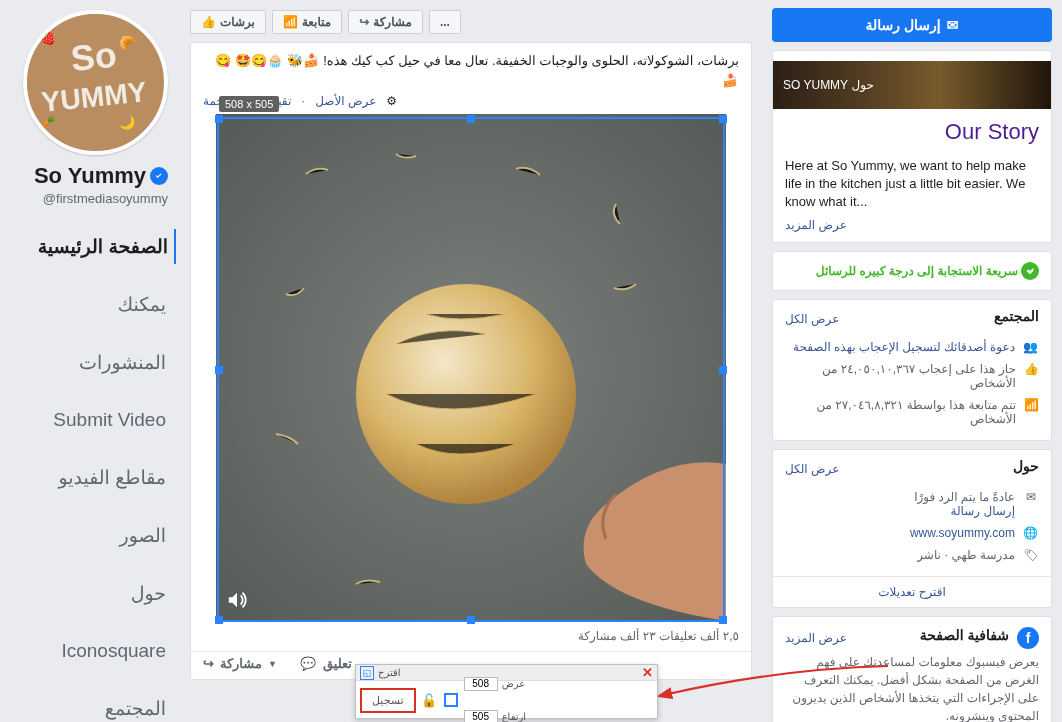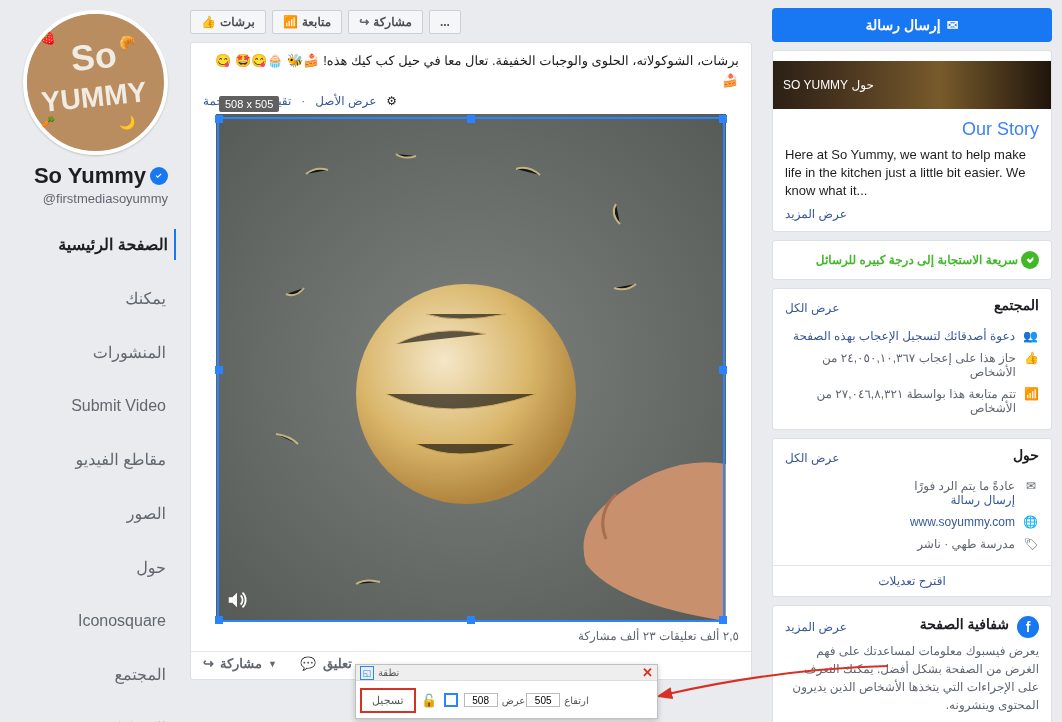--- a/index.html
+++ b/index.html
@@ -9,21 +9,21 @@
 
 .rightcol { width: 180px; padding: 10px 12px 0 12px; background: #e9ebee; }
 .profile-pic { width: 145px; height: 145px; border-radius: 50%; background: #b98d5f; border: 4px solid #fff; box-shadow: 0 1px 2px rgba(0,0,0,.2); display: flex; align-items: center; justify-content: center; margin-bottom: 8px; overflow: hidden; }
 .profile-pic svg { width: 100%; height: 100%; }
 .page-name-row { display: flex; align-items: center; gap: 4px; margin-bottom: 2px; }
 .verified { display: inline-flex; width: 18px; height: 18px; border-radius: 50%; background: #1877f2; align-items: center; justify-content: center; }
 .verified svg { width: 10px; height: 10px; fill: #fff; }
 .page-name { font-size: 22px; font-weight: 700; color: #1c1e21; }
 .page-user { color: #616770; font-size: 13px; margin-bottom: 10px; }
 .nav-list { list-style: none; }
-.nav-list li { padding: 6px 0; color: #616770; font-size: 16px; cursor: pointer; border-right: 2px solid transparent; margin-top: 23px; }
+.nav-list li { padding: 6px 0; color: #616770; font-size: 19px; cursor: pointer; border-right: 2px solid transparent; margin-top: 23px; }
 .nav-list li.active { color: #1c1e21; font-weight: 600; border-right: 2px solid #1877f2; padding-right: 6px; margin-right: -8px; }
 .create-page-btn { margin-top: 14px; background: #42b72a; color: #fff; border: none; padding: 6px 12px; border-radius: 2px; font-weight: 600; font-size: 12px; cursor: pointer; text-align: right; }
 
 
 .maincol { flex: 1; padding: 10px 10px 0 10px; }
 .post-card { background: #fff; border: 1px solid #dddfe2; border-radius: 3px; padding: 0; }
 .action-bar { display: flex; gap: 6px; padding: 0 0 8px 0; direction: ltr; margin-right: 6px;}
 .action-btn { background: #f5f6f7; border: 1px solid #ccd0d5; border-radius: 2px; padding: 4px 10px; font-size: 12px; font-weight: 600; color: #4b4f56; cursor: pointer; display: inline-flex; align-items: center; gap: 4px; }
 .action-btn .ico { font-size: 12px; color: #616770; }
 .post-text { padding: 8px 12px 2px 12px; color: #1c1e21; line-height: 1.5; direction: rtl; }
@@ -50,21 +50,21 @@
 .react-btn .caret { font-size: 9px; }
 
 
 .leftcol { width: 300px; padding: 8px 10px 0 10px; background: #e9ebee; display: flex; flex-direction: column; gap: 8px; }
 .msg-btn { width: 100%; background: #1877f2; color: #fff; border: none; padding: 9px 0; font-weight: 700; font-size: 14px; border-radius: 4px; cursor: pointer; display: flex; align-items: center; justify-content: center; gap: 6px; }
 .card { background: #fff; border: 1px solid #dddfe2; border-radius: 3px; }
 .card .card-body { padding: 10px 12px; }
 .card h3 { font-size: 14px; font-weight: 700; margin-bottom: 6px; color: #1c1e21; direction: rtl; }
 .cover-strip { height: 48px; background: linear-gradient(90deg, #3b2a1d 0%, #6b4e2d 30%, #a07a3a 60%, #2b1c10 100%); position: relative; margin-top: 10px; }
 .cover-strip .overlay { position: absolute; inset: 0; background: rgba(0,0,0,.25); display: flex; align-items: center; justify-content: flex-end; padding: 0 10px; color: #fff; font-size: 12px; }
-.our-story-title { font-size: 18px; color: #3b82f6; margin-bottom: 6px; direction: ltr; text-align: right; }
+.our-story-title { font-size: 22px; color: #4c1d95; margin-bottom: 12px; direction: ltr; text-align: right; }
 .card-body p { color: #1c1e21; font-size: 13px; line-height: 1.4; direction: ltr; }
 .card .more-link { display: block; color: #385898; font-size: 12px; margin-top: 6px; text-align: left; cursor: pointer; }
 .response-row { display: flex; align-items: center; gap: 3px; padding: 10px 12px; }
 .green-dot { width: 18px; height: 18px; border-radius: 50%; background: #42b72a; display: inline-flex; align-items: center; justify-content: center; }
 .green-dot svg { width: 10px; height: 10px; fill: #fff; }
 .response-text { font-size: 12px; color: #616770; }
 .response-text b { color: #42b72a; }
 .section-head { display: flex; justify-content: space-between; align-items: center; padding: 8px 12px 0 12px; }
 .section-head h3 { font-size: 14px; font-weight: 700; }
 .see-all { color: #385898; font-size: 12px; cursor: pointer; }
@@ -76,21 +76,21 @@
 .trans-head { display: flex; gap: 8px; align-items: center; padding: 10px 12px 4px 12px; }
 .trans-head .fb-circle { width: 22px; height: 22px; border-radius: 50%; background: #1877f2; display: inline-flex; align-items: center; justify-content: center; color: #fff; font-weight: 700; font-size: 14px; }
 .trans-body { padding: 0 12px 10px 12px; font-size: 12px; color: #616770; line-height: 1.5; }
 
 
 .capture-popup { position: absolute; left: 355px; top: 664px; width: 303px; height: 55px; background: #fff; border: 1px solid #c0c0c0; box-shadow: 0 2px 6px rgba(0,0,0,.2); direction: ltr; }
 .capture-title { height: 16px; background: #eee; border-bottom: 1px solid #ddd; display: flex; align-items: center; justify-content: space-between; padding: 0 4px; font-size: 10px; color: #555; }
 .capture-close { color: #d93025; font-weight: 700; cursor: pointer; font-size: 13px; }
 .capture-body { display: flex; align-items: center; height: 38px; padding: 0 4px; gap: 6px; }
 .rec-btn { border: 2px solid #d93025; padding: 4px 10px; font-size: 11px; color: #555; background: #fff; cursor: pointer; }
-.dims { display: flex; gap: 1px; font-size: 10px; color: #555; align-items: center; }
+.dims { display: flex; flex-direction: column; gap: 19px; font-size: 10px; color: #555; }
 .dims .dr { display: flex; align-items: center; gap: 4px; }
 .dims input { width: 34px; height: 14px; font-size: 10px; border: 1px solid #bbb; text-align: center; }
 .lock-ico { width: 16px; height: 16px; display: inline-flex; align-items: center; justify-content: center; color: #2a84ff; }
 .sq-ico { width: 14px; height: 14px; border: 2px solid #2a84ff; }
 .fs-ico { width: 14px; height: 14px; display: inline-flex; align-items: center; justify-content: center; color: #2a84ff; border: 1px solid #2a84ff; font-size: 9px; }
 
 .arrow-svg { position: absolute; left: 658px; top: 664px; width: 240px; height: 40px; pointer-events: none; }
 </style>
 </head>
 <body>
@@ -317,21 +317,21 @@
       </div>
       <div class="trans-body">يعرض فيسبوك معلومات لمساعدتك على فهم الغرض من الصفحة بشكل أفضل. يمكنك التعرف على الإجراءات التي يتخذها الأشخاص الذين يديرون المحتوى وينشرونه.</div>
     </div>
   </div>
 </div>
 
 <div class="capture-popup">
   <div class="capture-title">
     <span style="display:flex;align-items:center;gap:4px">
         <span class="fs-ico">◱</span>
-        <span>نطقة</span>
+        <span>اقترح</span>
       </span>
     <span class="capture-close">✕</span>
   </div>
   <div class="capture-body">
     <button class="rec-btn">تسجيل</button>
     <span class="lock-ico">🔓</span>
     <span class="sq-ico"></span>
     <div class="dims">
       <div class="dr">
           <input value="508" style="">

